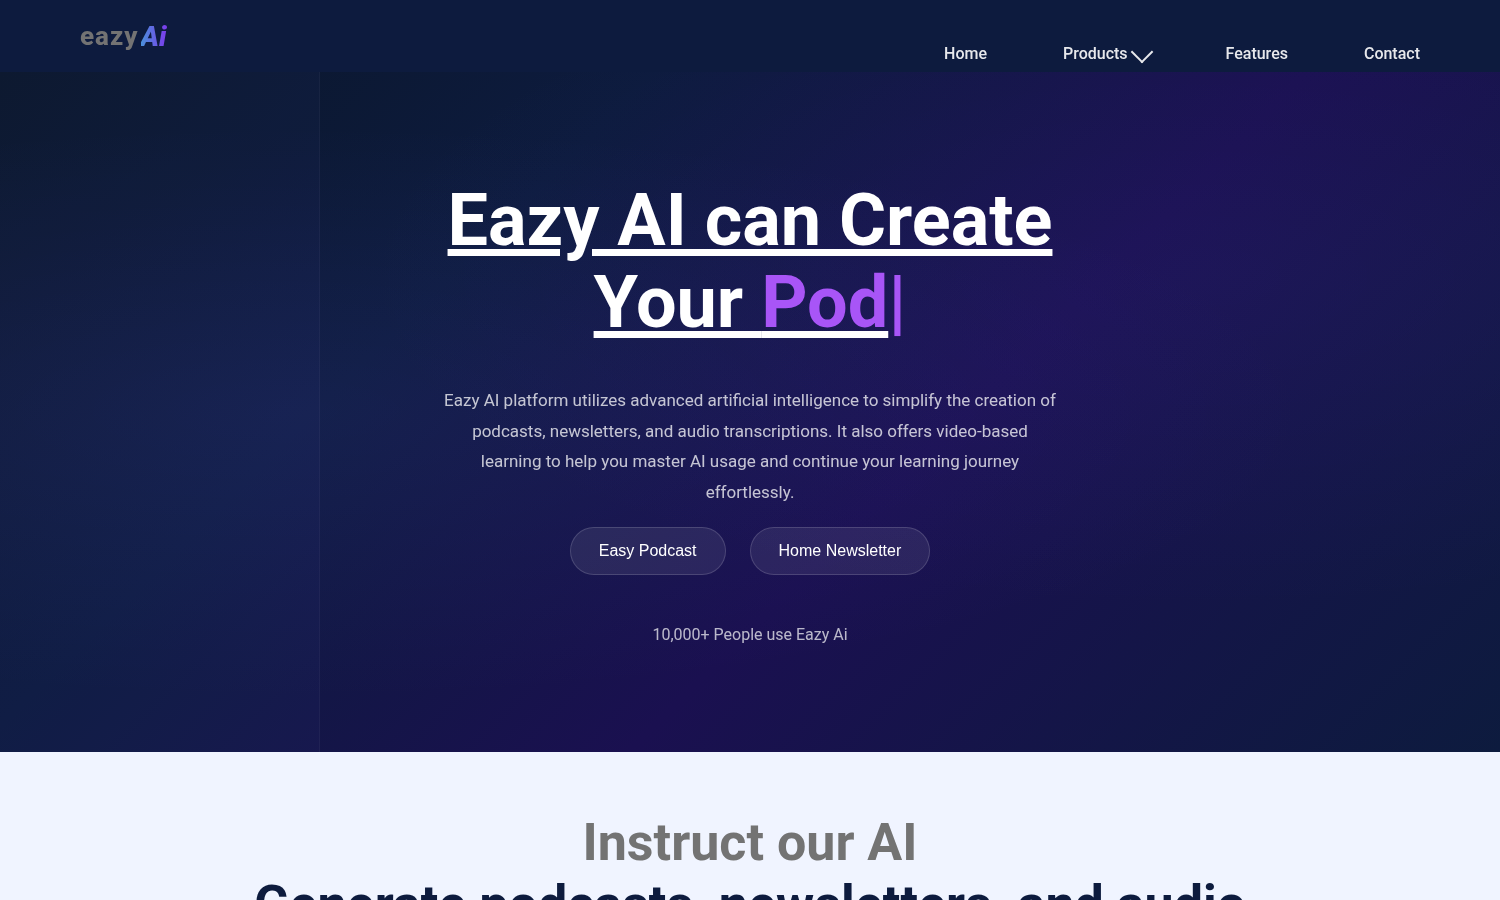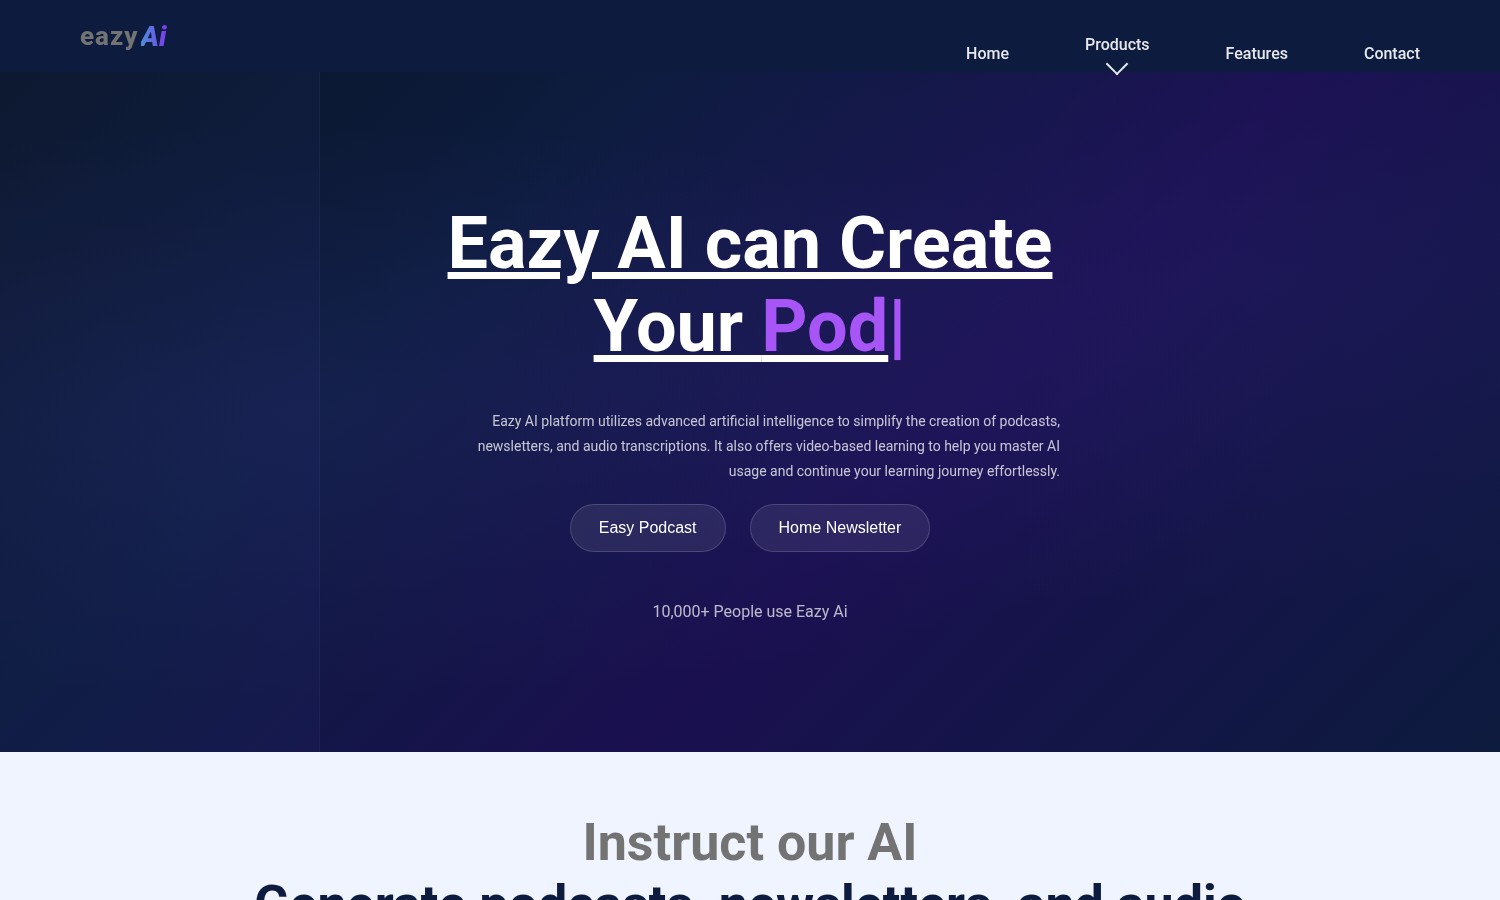--- a/index.html
+++ b/index.html
@@ -48,21 +48,20 @@
       font-size: 16px;
       font-weight: 500;
       opacity: 0.9;
     }
 
     .nav-products {
       display: flex;
       align-items: center;
       gap: 6px;
       cursor: pointer;
-      flex-direction: column;
     }
 
     .chevron-down {
       width: 16px;
       height: 16px;
       border-right: 2px solid #fff;
       border-bottom: 2px solid #fff;
       transform: rotate(45deg);
       margin-top: -4px;
       display: inline-block;
@@ -121,23 +120,23 @@
       color: #a855f7;
       animation: blink 1s infinite;
     }
 
     @keyframes blink {
       0%, 50% { opacity: 1; }
       51%, 100% { opacity: 0; }
     }
 
     .hero-description {
-      font-size: 14px;
+      font-size: 17px;
       color: rgba(255, 255, 255, 0.75);
-      text-align: right;
+      text-align: center;
       max-width: 620px;
       line-height: 1.8;
       margin-bottom: 20px;
       position: relative;
       z-index: 1;
     }
 
     .product-buttons {
       display: flex;
       gap: 24px;

